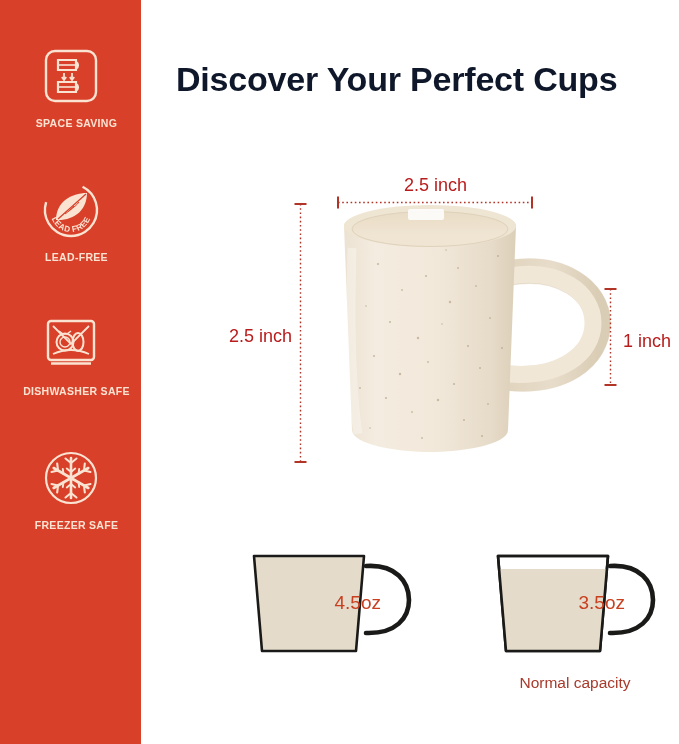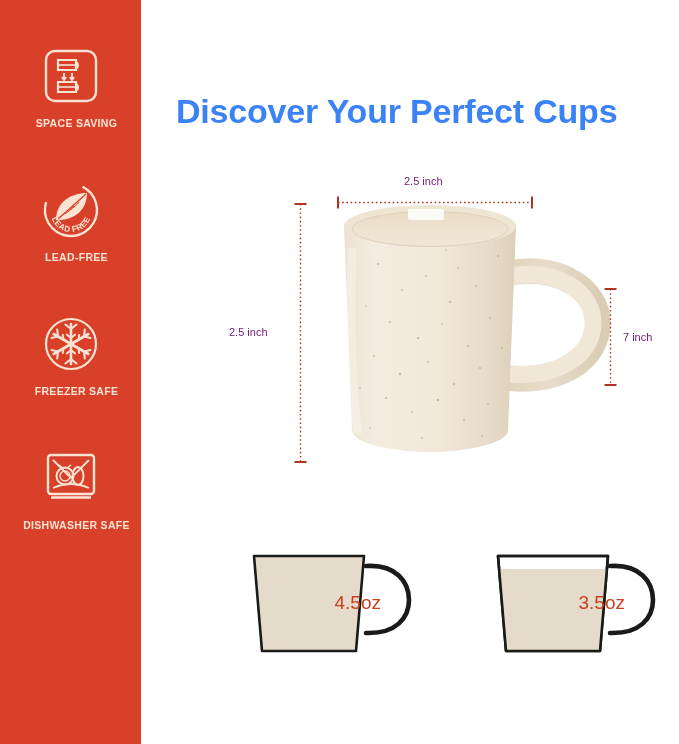--- a/index.html
+++ b/index.html
@@ -52,33 +52,32 @@
     text-align: center;
     white-space: nowrap;
     padding-left: 12px;
   }
 
   
   #headline {
     position: absolute;
     left: 176px;
     top: 60px;
-    color: #3b82f6;
+    color: #0f172a;
     font-size: 34px;
     font-weight: 600;
     letter-spacing: -0.2px;
     white-space: nowrap;
-    margin-top: 32px;
   }
 
   
   .dim-label {
     position: absolute;
-    color: #701a75;
-    font-size: 11px;
+    color: #b91c1c;
+    font-size: 18px;
     white-space: nowrap;
   }
   #dim-width-label { left: 404px; top: 175px; }
   #dim-height-label { left: 229px; top: 326px; }
   #dim-handle-label { left: 623px; top: 331px; }
 
   .dim-line-h {
     position: absolute;
     left: 337px;
     top: 196px;
@@ -175,20 +174,36 @@
           <path id="leadArc" d="M10 36 a20.5 20.5 0 0 0 40 0"></path>
         </defs>
         <text font-family="Liberation Sans, sans-serif" font-size="8.2" font-weight="bold" fill="#fbe3d2" letter-spacing="0.4">
           <textPath href="#leadArc" startOffset="50%" text-anchor="middle">LEAD FREE</textPath>
         </text>
       </svg>
     </span>
     <span class="feature-label">LEAD-FREE</span>
   </div>
 
+
+  <div class="feature">
+    <span class="feature-icon">
+      <svg viewBox="0 0 60 60" width="60" height="60">
+        <rect x="7" y="7" width="46" height="39" rx="3" ry="3" fill="none" stroke="#fbe3d2" stroke-width="2.4"></rect>
+        <line x1="10" y1="49.5" x2="50" y2="49.5" stroke="#fbe3d2" stroke-width="2.4"></line>
+        <path d="M12 12 L30 30 L48 12" fill="none" stroke="#fbe3d2" stroke-width="1.8"></path>
+        <path d="M12 40 q18 -8 36 0" fill="none" stroke="#fbe3d2" stroke-width="1.8"></path>
+        <circle cx="24" cy="28" r="8.5" fill="none" stroke="#fbe3d2" stroke-width="2"></circle>
+        <circle cx="24" cy="28" r="5" fill="none" stroke="#fbe3d2" stroke-width="1.4"></circle>
+        <ellipse cx="37" cy="28" rx="5.5" ry="9" fill="none" stroke="#fbe3d2" stroke-width="2"></ellipse>
+        <path d="M18 17 q6 6 12 0" fill="none" stroke="#fbe3d2" stroke-width="1.4"></path>
+      </svg>
+    </span>
+    <span class="feature-label">DISHWASHER SAFE</span>
+  </div>
 
   <div class="feature">
     <span class="feature-icon">
       <svg viewBox="0 0 60 60" width="60" height="60">
         <circle cx="30" cy="30" r="25" fill="none" stroke="#fbe3d2" stroke-width="2.2"></circle>
         <g stroke="#fbe3d2" stroke-width="2.6" stroke-linecap="round">
           <g>
             <line x1="30" y1="10" x2="30" y2="50"></line>
             <line x1="12.7" y1="20" x2="47.3" y2="40"></line>
             <line x1="12.7" y1="40" x2="47.3" y2="20"></line>
@@ -217,36 +232,20 @@
             <line x1="22.5" y1="34" x2="21.8" y2="39"></line>
               <line x1="37.5" y1="26" x2="38.2" y2="21"></line>
           </g>
         </g>
         <circle cx="30" cy="30" r="2.6" fill="#fbe3d2"></circle>
       </svg>
     </span>
     <span class="feature-label">FREEZER SAFE</span>
   </div>
 
-  <div class="feature">
-    <span class="feature-icon">
-      <svg viewBox="0 0 60 60" width="60" height="60">
-        <rect x="7" y="7" width="46" height="39" rx="3" ry="3" fill="none" stroke="#fbe3d2" stroke-width="2.4"></rect>
-        <line x1="10" y1="49.5" x2="50" y2="49.5" stroke="#fbe3d2" stroke-width="2.4"></line>
-        <path d="M12 12 L30 30 L48 12" fill="none" stroke="#fbe3d2" stroke-width="1.8"></path>
-        <path d="M12 40 q18 -8 36 0" fill="none" stroke="#fbe3d2" stroke-width="1.8"></path>
-        <circle cx="24" cy="28" r="8.5" fill="none" stroke="#fbe3d2" stroke-width="2"></circle>
-        <circle cx="24" cy="28" r="5" fill="none" stroke="#fbe3d2" stroke-width="1.4"></circle>
-        <ellipse cx="37" cy="28" rx="5.5" ry="9" fill="none" stroke="#fbe3d2" stroke-width="2"></ellipse>
-        <path d="M18 17 q6 6 12 0" fill="none" stroke="#fbe3d2" stroke-width="1.4"></path>
-      </svg>
-    </span>
-    <span class="feature-label">DISHWASHER SAFE</span>
-  </div>
-
 </div>
 
 <div id="headline">Discover Your Perfect Cups</div>
 
 <div>
 
   <svg style="position:absolute; left:330px; top:198px; width:285px; height:275px;" viewBox="0 0 285 275">
     <defs>
       <linearGradient id="bodyGrad" x1="0" y1="0" x2="1" y2="0">
         <stop offset="0%" stop-color="#ece2d2"></stop>
@@ -324,21 +323,21 @@
     <line x1="1" y1="6.5" x2="195" y2="6.5" stroke="#b23426" stroke-width="1.4" stroke-dasharray="1.6 2.6"></line>
   </svg>
 
   <div class="dim-label" id="dim-height-label">2.5 inch</div>
   <svg class="dim-line-v" viewBox="0 0 13 260" preserveAspectRatio="none">
     <line x1="0.5" y1="1" x2="12.5" y2="1" stroke="#b23426" stroke-width="2"></line>
     <line x1="0.5" y1="259" x2="12.5" y2="259" stroke="#b23426" stroke-width="2"></line>
     <line x1="6.5" y1="1" x2="6.5" y2="259" stroke="#b23426" stroke-width="1.4" stroke-dasharray="1.6 2.6"></line>
   </svg>
 
-  <div class="dim-label" id="dim-handle-label">7 inch</div>
+  <div class="dim-label" id="dim-handle-label">1 inch</div>
   <svg class="dim-line-v2" viewBox="0 0 13 98" preserveAspectRatio="none">
     <line x1="0.5" y1="1" x2="12.5" y2="1" stroke="#b23426" stroke-width="2"></line>
     <line x1="0.5" y1="97" x2="12.5" y2="97" stroke="#b23426" stroke-width="2"></line>
     <line x1="6.5" y1="1" x2="6.5" y2="97" stroke="#b23426" stroke-width="1.4" stroke-dasharray="1.6 2.6"></line>
   </svg>
 
 </div>
 
 <div class="capacity-block" id="capacity-limit">
   <svg class="capacity-svg" viewBox="0 0 180 110">
@@ -349,13 +348,14 @@
 </div>
 
 <div class="capacity-block" id="capacity-normal">
   <svg class="capacity-svg" viewBox="0 0 180 110">
     <path d="M120 18 C150 16 163 34 163 52 C163 70 150 86 120 85" fill="none" stroke="#1a1a18" stroke-width="4.6" stroke-linecap="round"></path>
     <path d="M8 8 L118 8 L110 103 L16 103 Z" fill="#ffffff" stroke="#1a1a18" stroke-width="2.6" stroke-linejoin="round"></path>
     <path d="M9.4 21 L116.8 21 L110 102 L16 102 Z" fill="#e4dbcb" stroke="none"></path>
     <path d="M8 8 L118 8 L110 103 L16 103 Z" fill="none" stroke="#1a1a18" stroke-width="2.6" stroke-linejoin="round"></path>
   </svg>
   <div class="capacity-value">3.5oz</div>
+  <div class="capacity-caption">Normal capacity</div>
 </div>
 
 </body></html>

